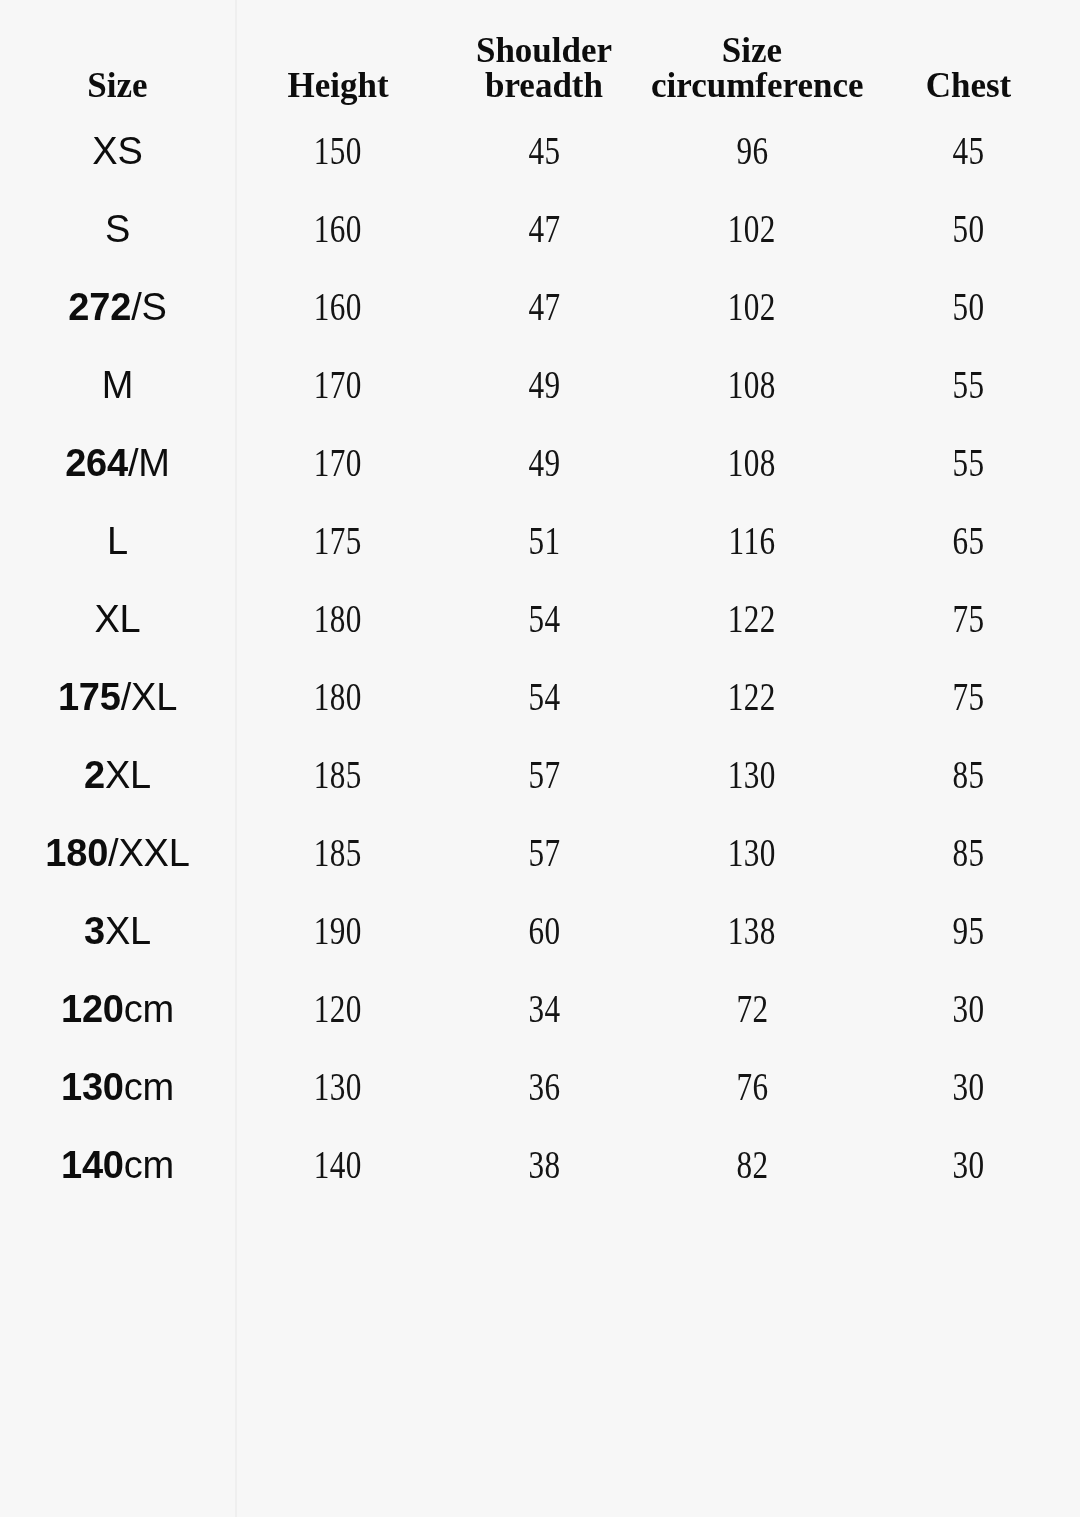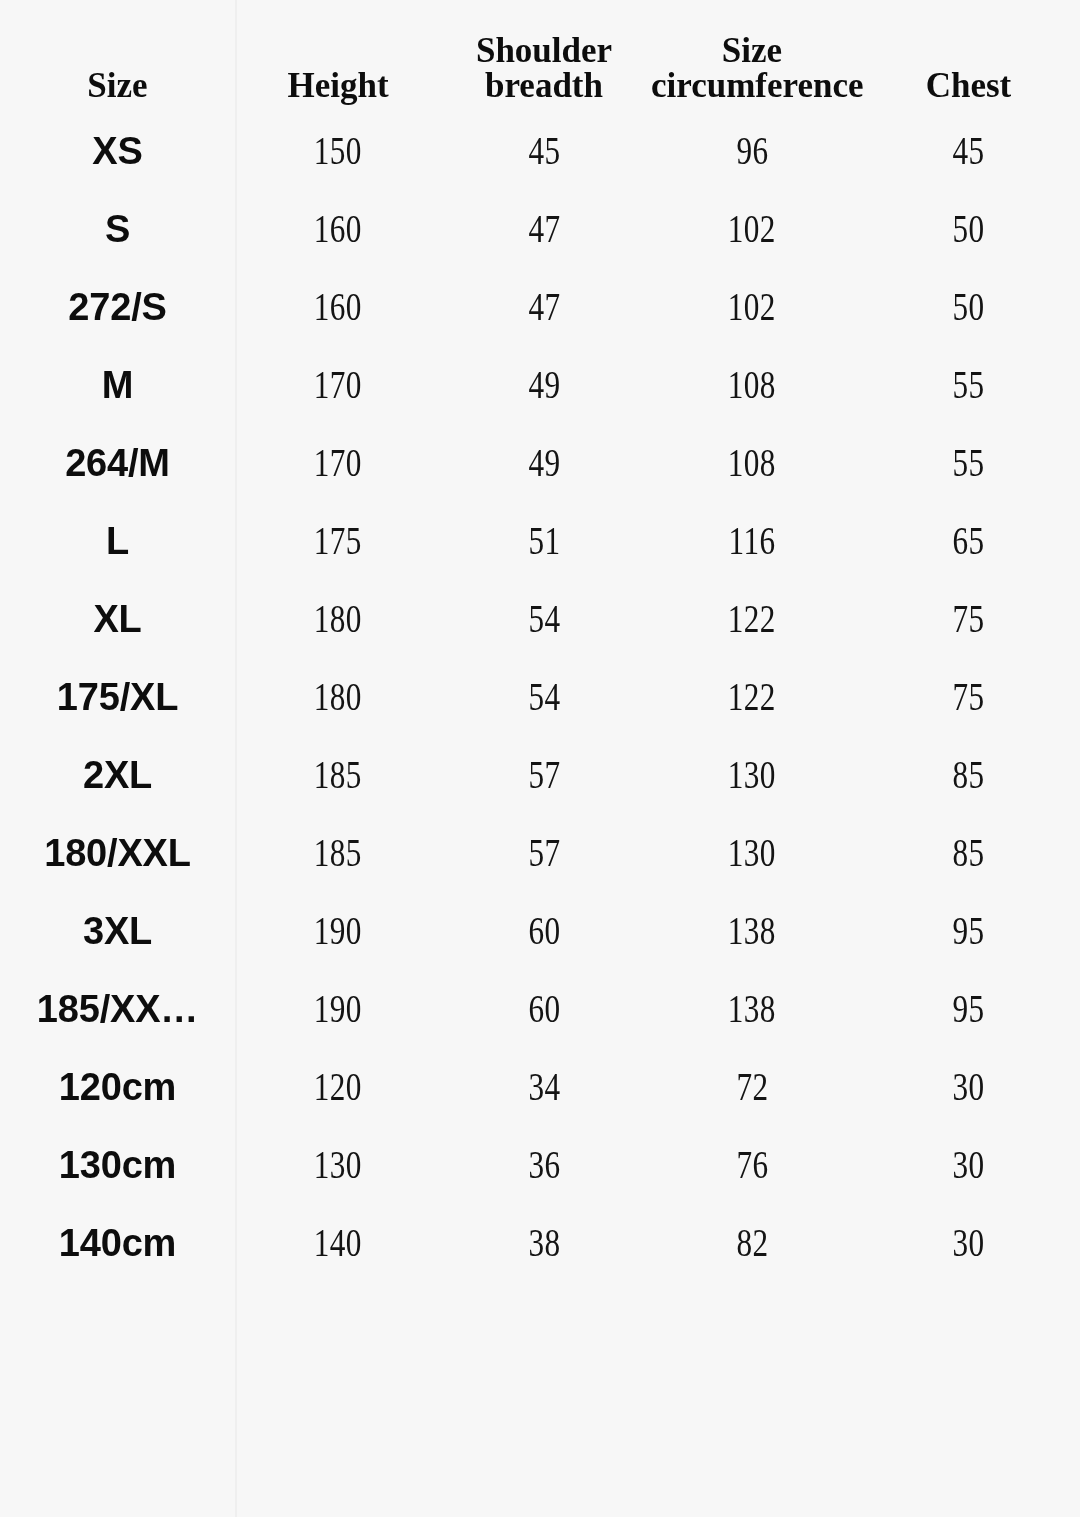--- a/index.html
+++ b/index.html
@@ -65,21 +65,21 @@
     font-size: 38px;
     line-height: 1;
     color: #0d0d0d;
     letter-spacing: -0.2px;
     white-space: nowrap;
   }
   .cell-size .lead {
     font-weight: bold;
   }
   .cell-size .tail {
-    font-weight: bold;
+    font-weight: normal;
   }
 
   
   .cell-num {
     font-family: "Liberation Serif", serif;
     font-weight: normal;
     font-size: 40px;
     line-height: 1;
     color: #141414;
     transform: scaleX(0.78);
@@ -181,27 +181,20 @@
         <td><span class="cell-num">85</span></td>
       </tr>
       <tr>
         <td><span class="cell-size"><span class="lead">3</span><span class="tail">XL</span></span></td>
         <td><span class="cell-num">190</span></td>
         <td><span class="cell-num">60</span></td>
         <td><span class="cell-num">138</span></td>
         <td><span class="cell-num">95</span></td>
       </tr>
       <tr>
-        <td><span class="cell-size"><span class="lead">185</span><span class="tail">/XX…</span></span></td>
-        <td><span class="cell-num">190</span></td>
-        <td><span class="cell-num">60</span></td>
-        <td><span class="cell-num">138</span></td>
-        <td><span class="cell-num">95</span></td>
-      </tr>
-      <tr>
         <td><span class="cell-size"><span class="lead">120</span><span class="tail">cm</span></span></td>
         <td><span class="cell-num">120</span></td>
         <td><span class="cell-num">34</span></td>
         <td><span class="cell-num">72</span></td>
         <td><span class="cell-num">30</span></td>
       </tr>
       <tr>
         <td><span class="cell-size"><span class="lead">130</span><span class="tail">cm</span></span></td>
         <td><span class="cell-num">130</span></td>
         <td><span class="cell-num">36</span></td>

